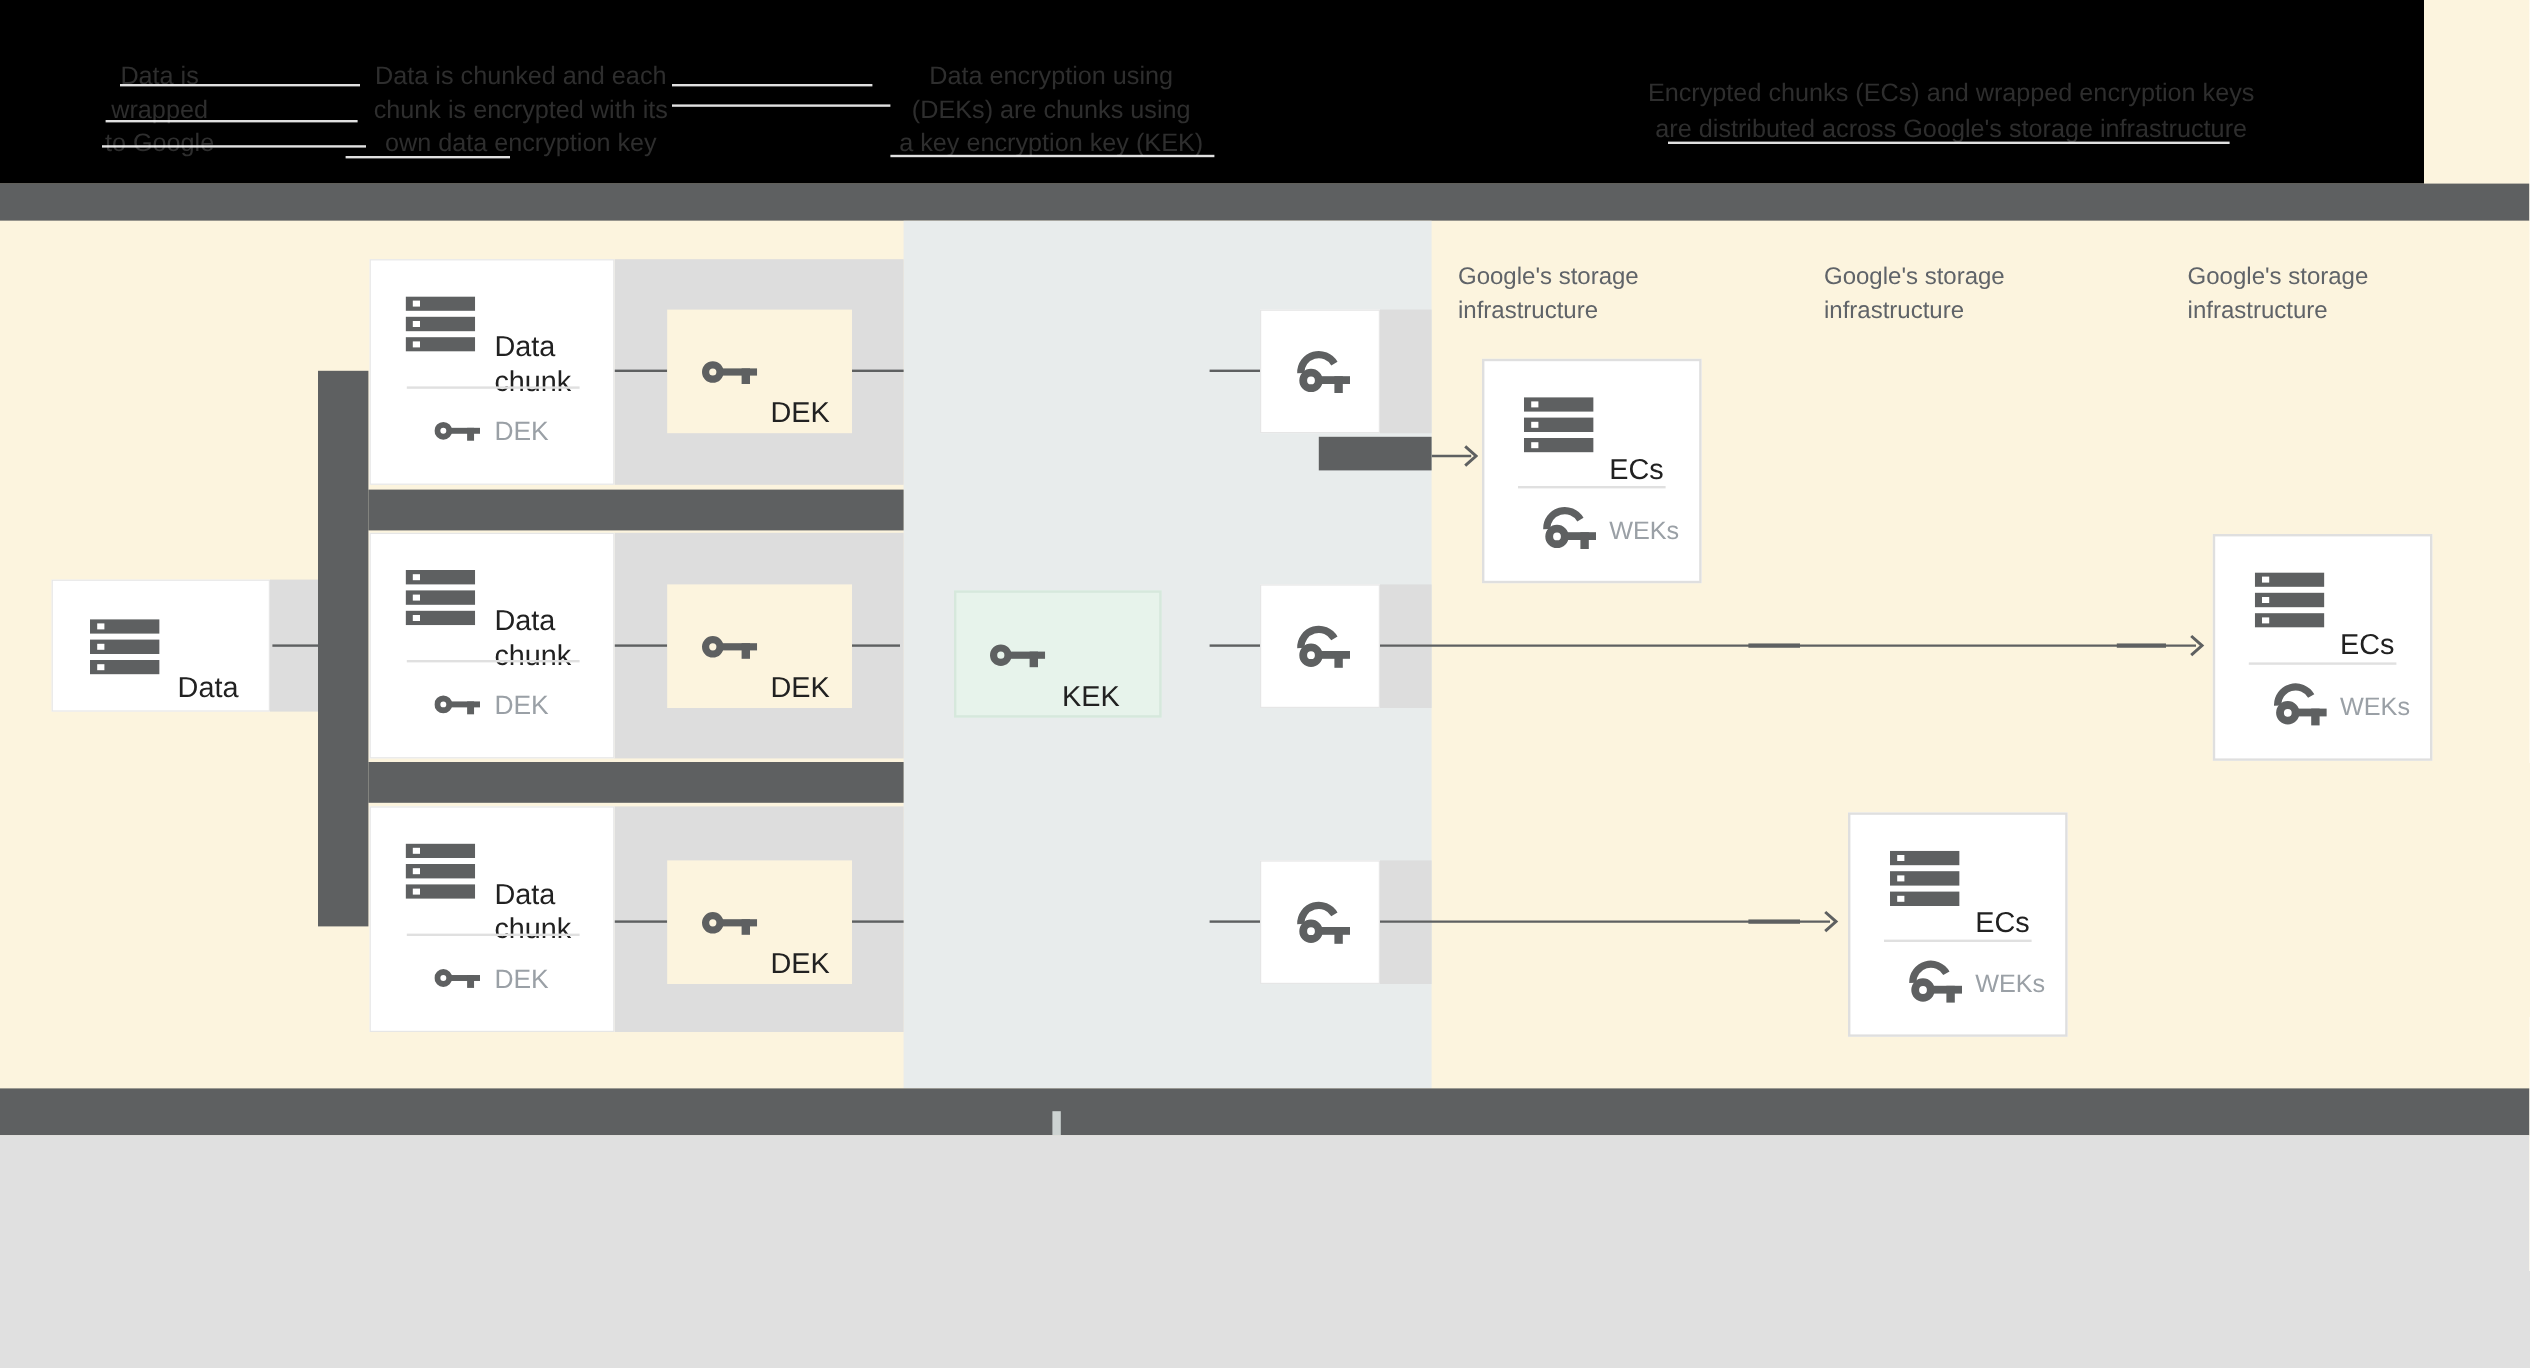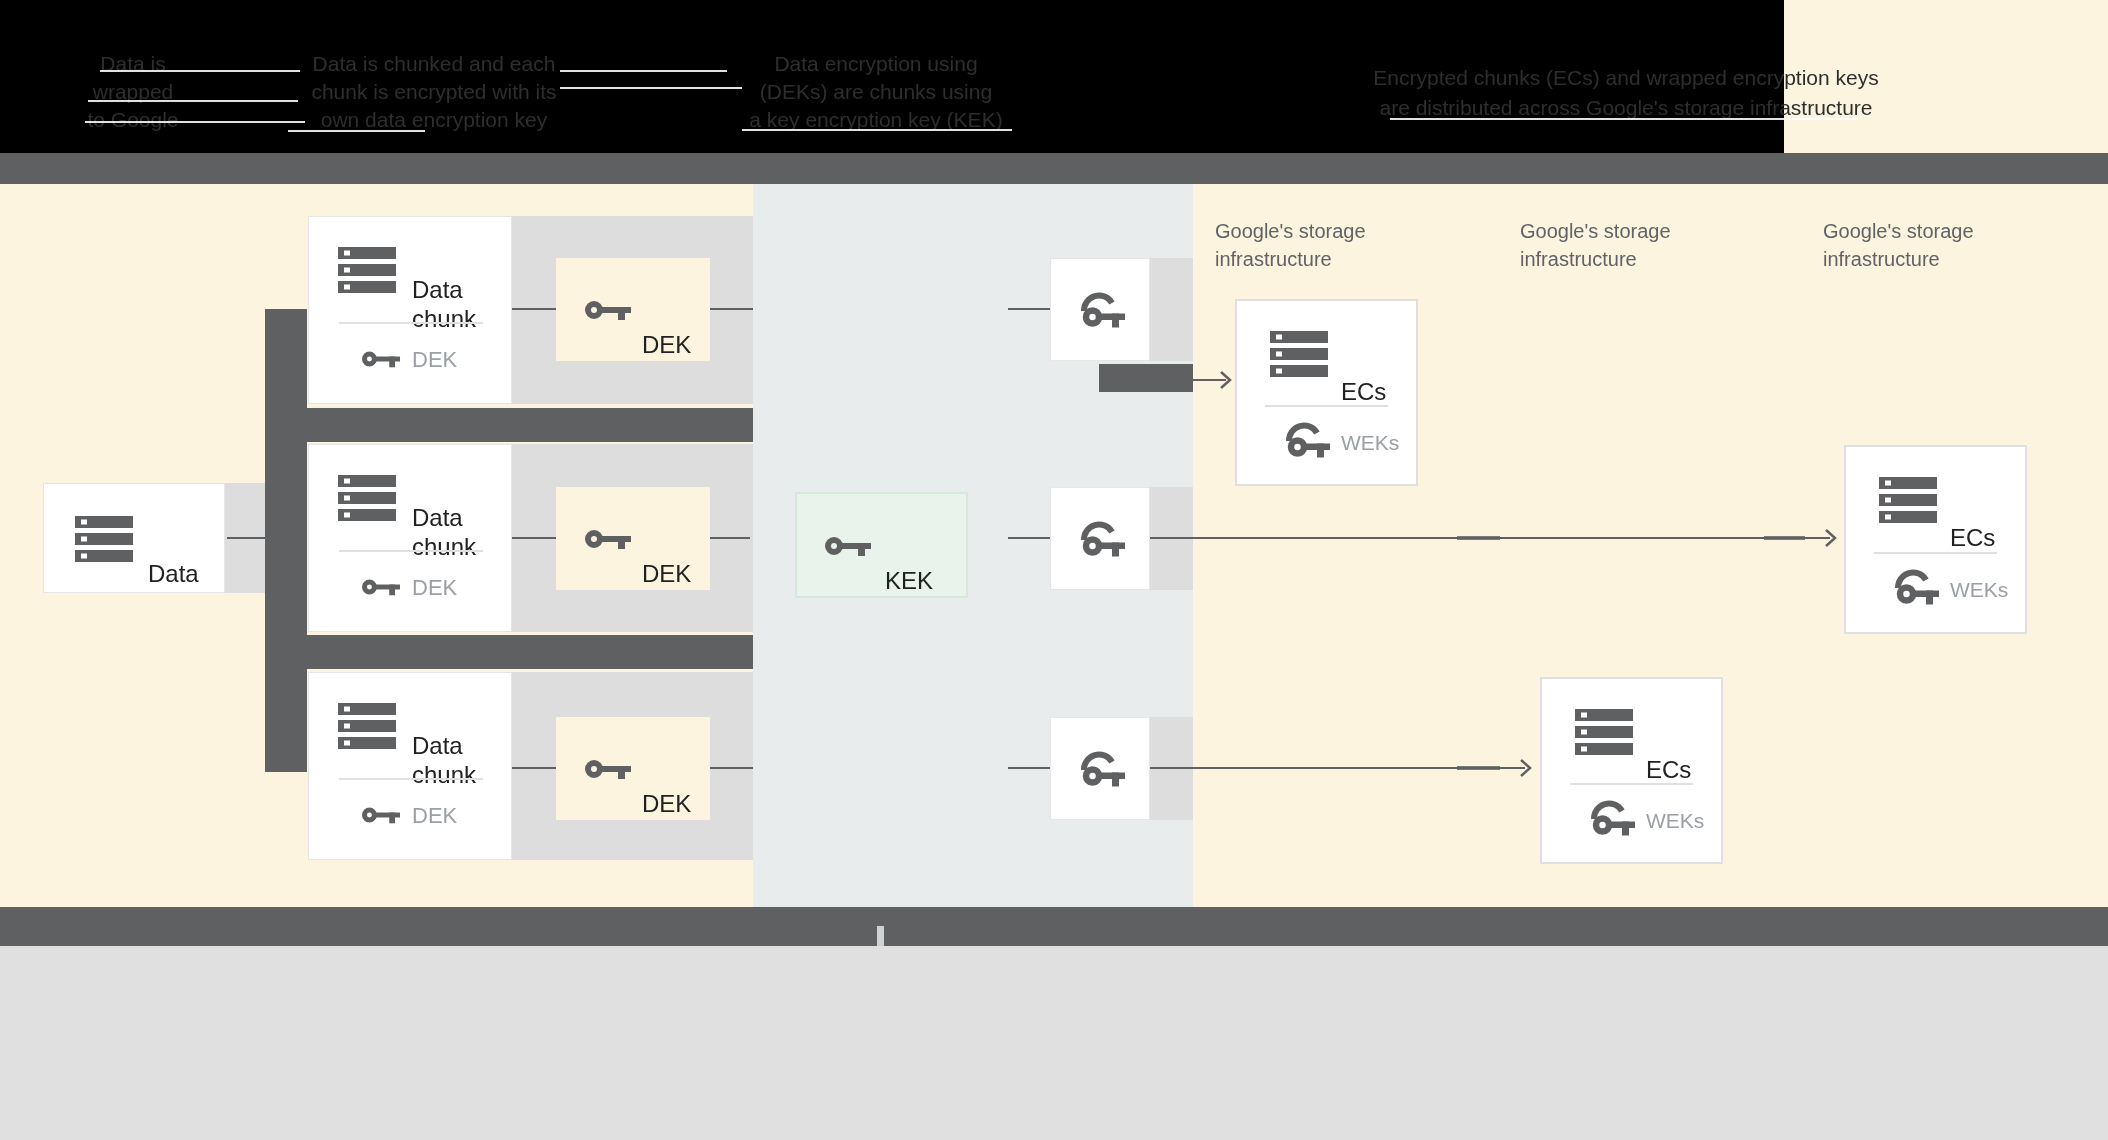--- a/index.html
+++ b/index.html
@@ -1,20 +1,20 @@
 <!DOCTYPE html>
 <html><head>
 <meta charset="utf-8">
 <style>
   html,body{margin:0;padding:0;background:#fff;}
   #stage{position:relative;width:2108px;height:1140px;overflow:hidden;
          font-family:"Liberation Sans",sans-serif;background:#FCF4DE;}
   .abs{position:absolute;}
   
-  #header{left:0;top:0;width:1784px;height:153px;background:#000000;}
+  #header{left:0;top:0;width:2020px;height:153px;background:#000000;}
   .caption{color:#2E2E2E;font-size:21px;line-height:28px;text-align:center;}
   .hairline{background:rgba(255,255,255,0.88);height:2px;}
   .bar{background:#5E6061;}
   
   #canvas{left:0;top:184px;width:2108px;height:723px;background:#FCF4DE;}
   #kms-panel{left:753px;top:0;width:440px;height:723px;background:#E8ECEC;}
   .band{background:#DDDDDD;}
   .whitebox{background:#FFFFFF;border:1px solid #E6E6E6;box-sizing:border-box;}
   .creambox{background:#FCF4DE;}
   .kekbox{background:#E7F3EB;border:2px solid #D6E8DC;box-sizing:border-box;}

